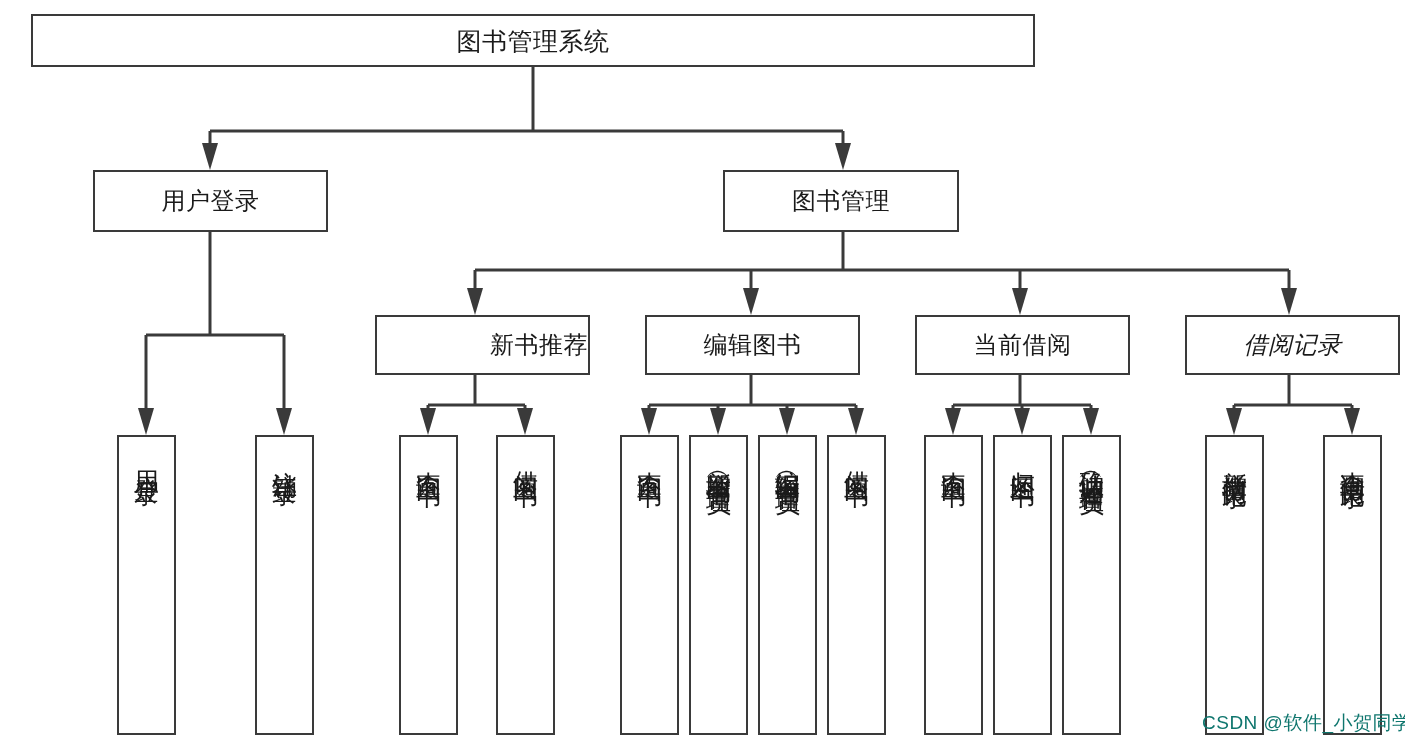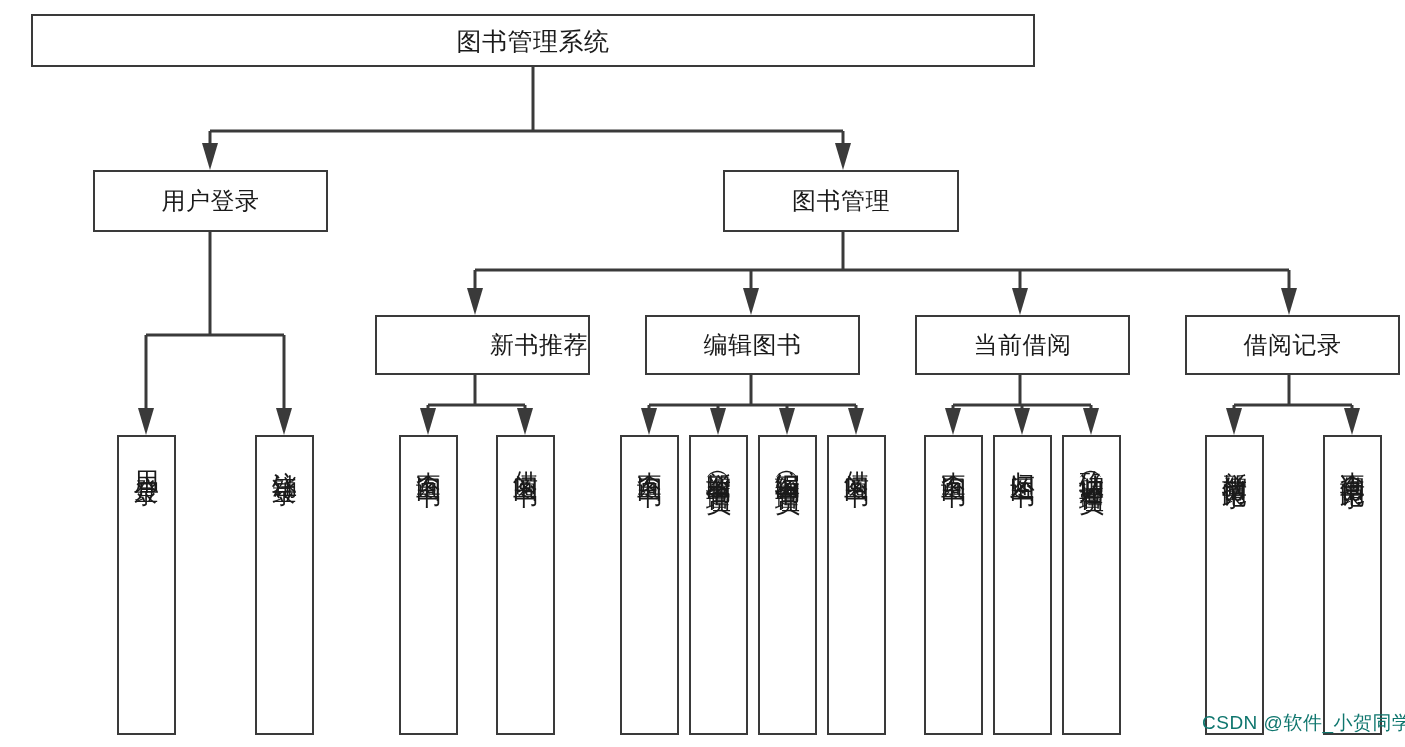--- a/index.html
+++ b/index.html
@@ -151,21 +151,21 @@
 
   <div class="node horiz" style="left:363px;top:315px;width:215px;height:60px;justify-content:flex-end;">
     <span class="label">新书推荐</span>
   </div>
   <div class="node horiz" style="left:633px;top:315px;width:215px;height:60px;">
     <span class="label">编辑图书</span>
   </div>
   <div class="node horiz" style="left:903px;top:315px;width:215px;height:60px;">
     <span class="label">当前借阅</span>
   </div>
-  <div class="node horiz" style="left:1173px;top:315px;width:215px;height:60px;">
+  <div class="node horiz" style="left:1173px;top:315px;width:215px;height:60px;font-style:italic;">
     <span class="label">借阅记录</span>
   </div>
 
   <div class="node leaf" style="left:105px;top:435px;width:59px;height:300px;">
     <span class="label">用户登录</span>
   </div>
   <div class="node leaf" style="left:243px;top:435px;width:59px;height:300px;">
     <span class="label">注销登录</span>
   </div>
 

